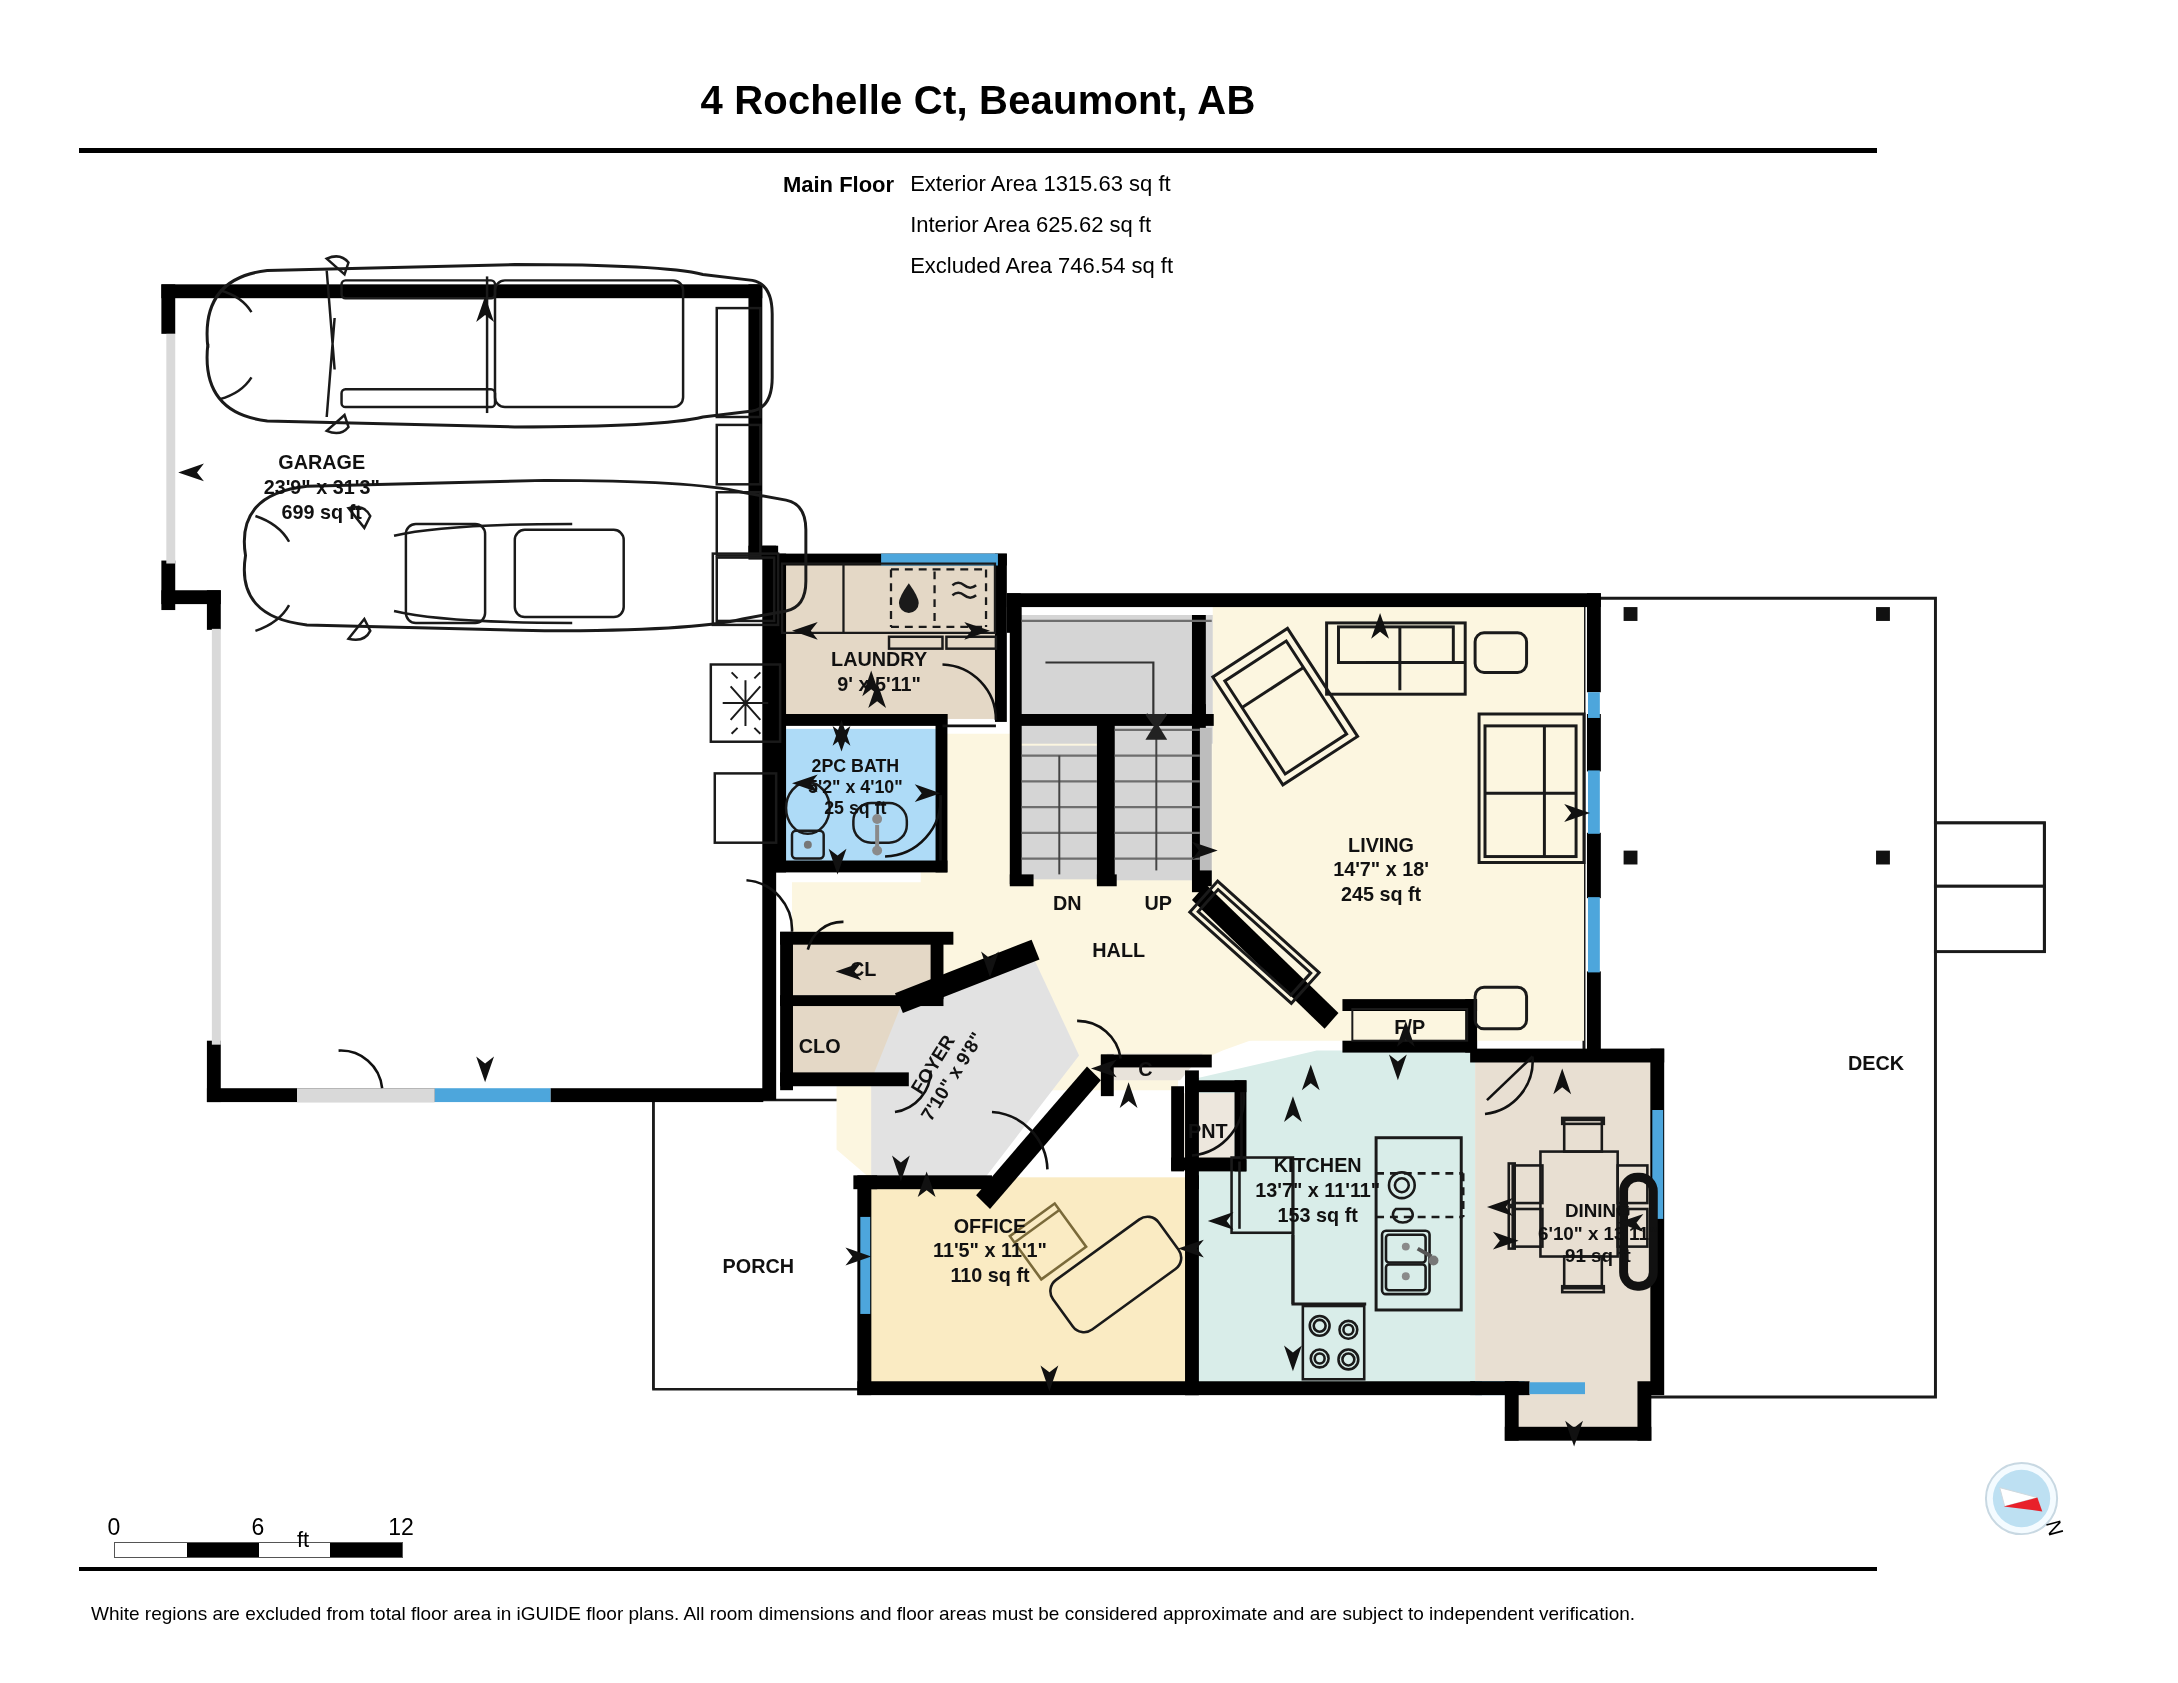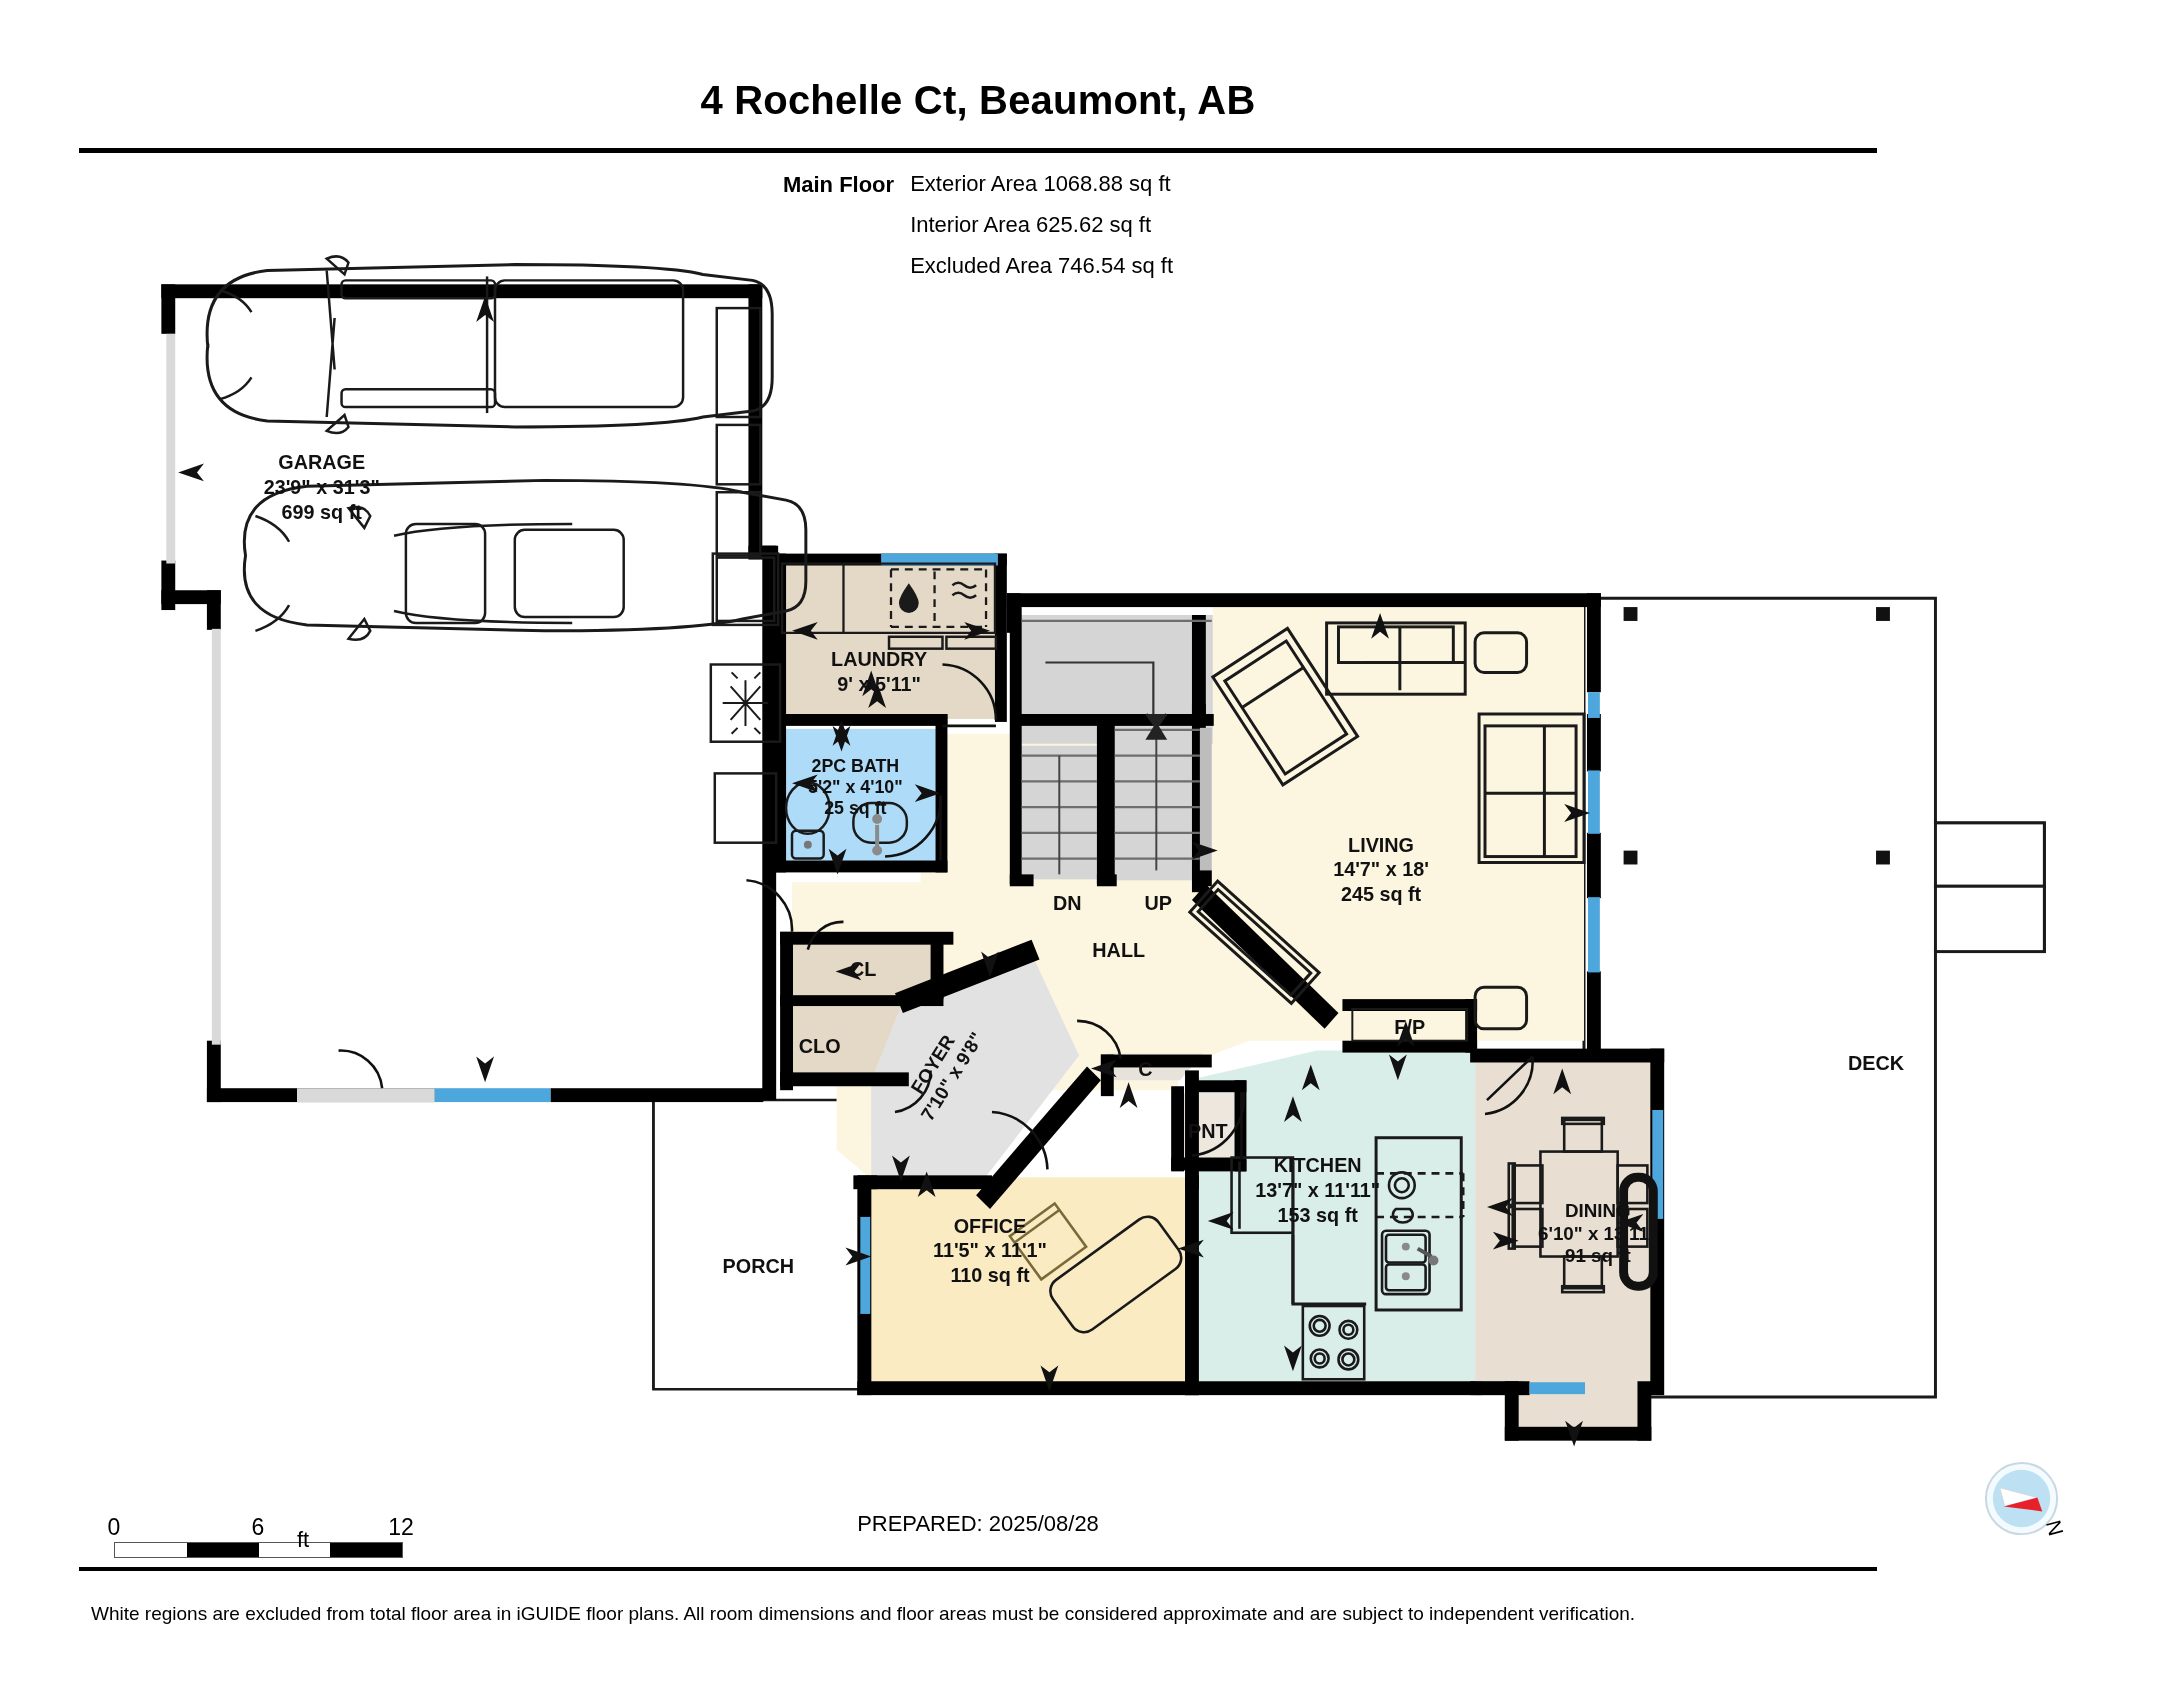--- a/index.html
+++ b/index.html
@@ -71,21 +71,21 @@
 
 <div class="page">
 
   <div class="title">4 Rochelle Ct, Beaumont, AB</div>
   <div class="rule-top"></div>
 
   <div class="summary">
     <div class="summary-inner">
       <div class="summary-label">Main Floor</div>
       <div class="summary-lines">
-        <div>Exterior Area 1068.88 sq ft</div>
+        <div>Exterior Area 1315.63 sq ft</div>
         <div>Interior Area 625.62 sq ft</div>
         <div>Excluded Area 746.54 sq ft</div>
       </div>
     </div>
   </div>
 
   <div class="plan">
   <svg width="2178" height="1683" viewBox="0 0 2200 1700" xmlns="http://www.w3.org/2000/svg">
     <defs>
       <marker id="none"></marker>
@@ -510,21 +510,20 @@
     </div>
     <div class="scale-strip">
       <i class="off"></i>
       <i class="on"></i>
       <i class="off"></i>
       <i class="on"></i>
     </div>
   </div>
   <div class="scale-unit">ft</div>
 
-  <div class="prepared">PREPARED: 2025/08/28</div>
 
   <div class="compass">
     <svg width="89" height="89" viewBox="0 0 90 90">
       <circle cx="42" cy="42" r="36" fill="#f4fbff" stroke="#c8d8e2" stroke-width="2"></circle>
       <circle cx="42" cy="42" r="29" fill="#BDE0F2"></circle>
       <path d="M20,31 L58,41 L25,50 Z" fill="#ffffff" stroke="#cfd9de" stroke-width="1"></path>
       <path d="M63,55 L24,50 L58,41 Z" fill="#E8202A"></path>
     </svg>
     <div class="n">N</div>
   </div>

